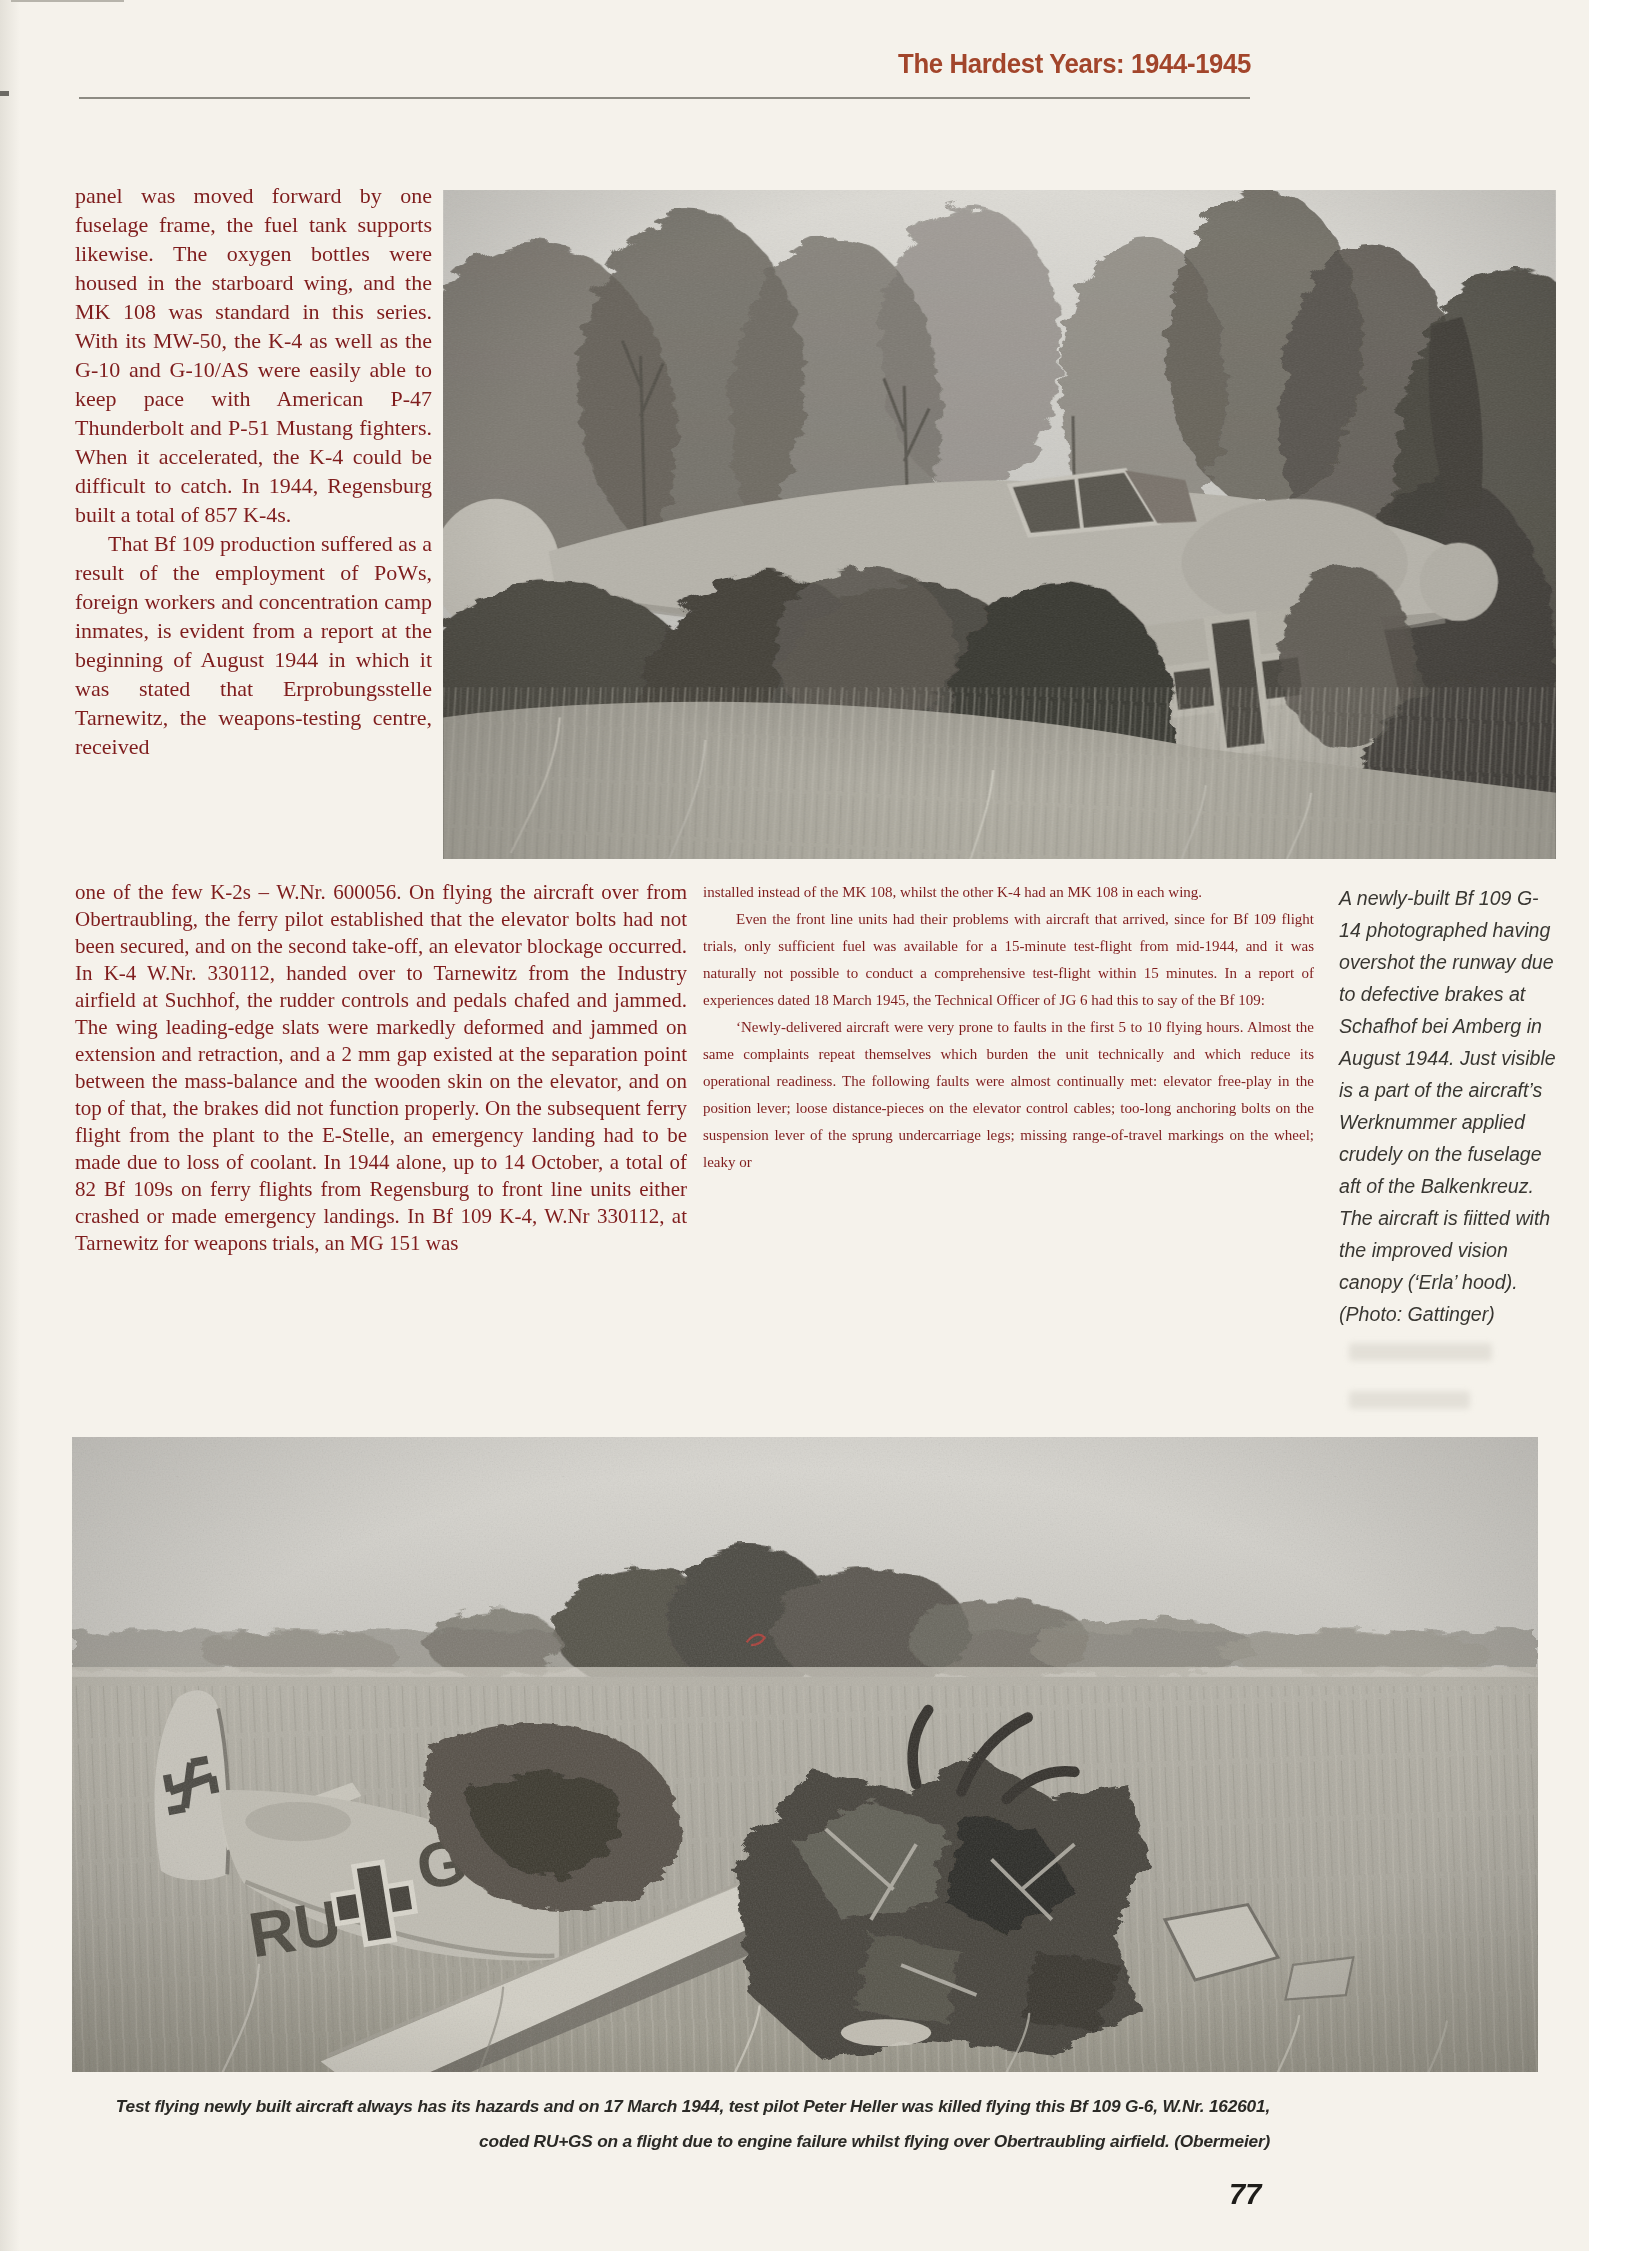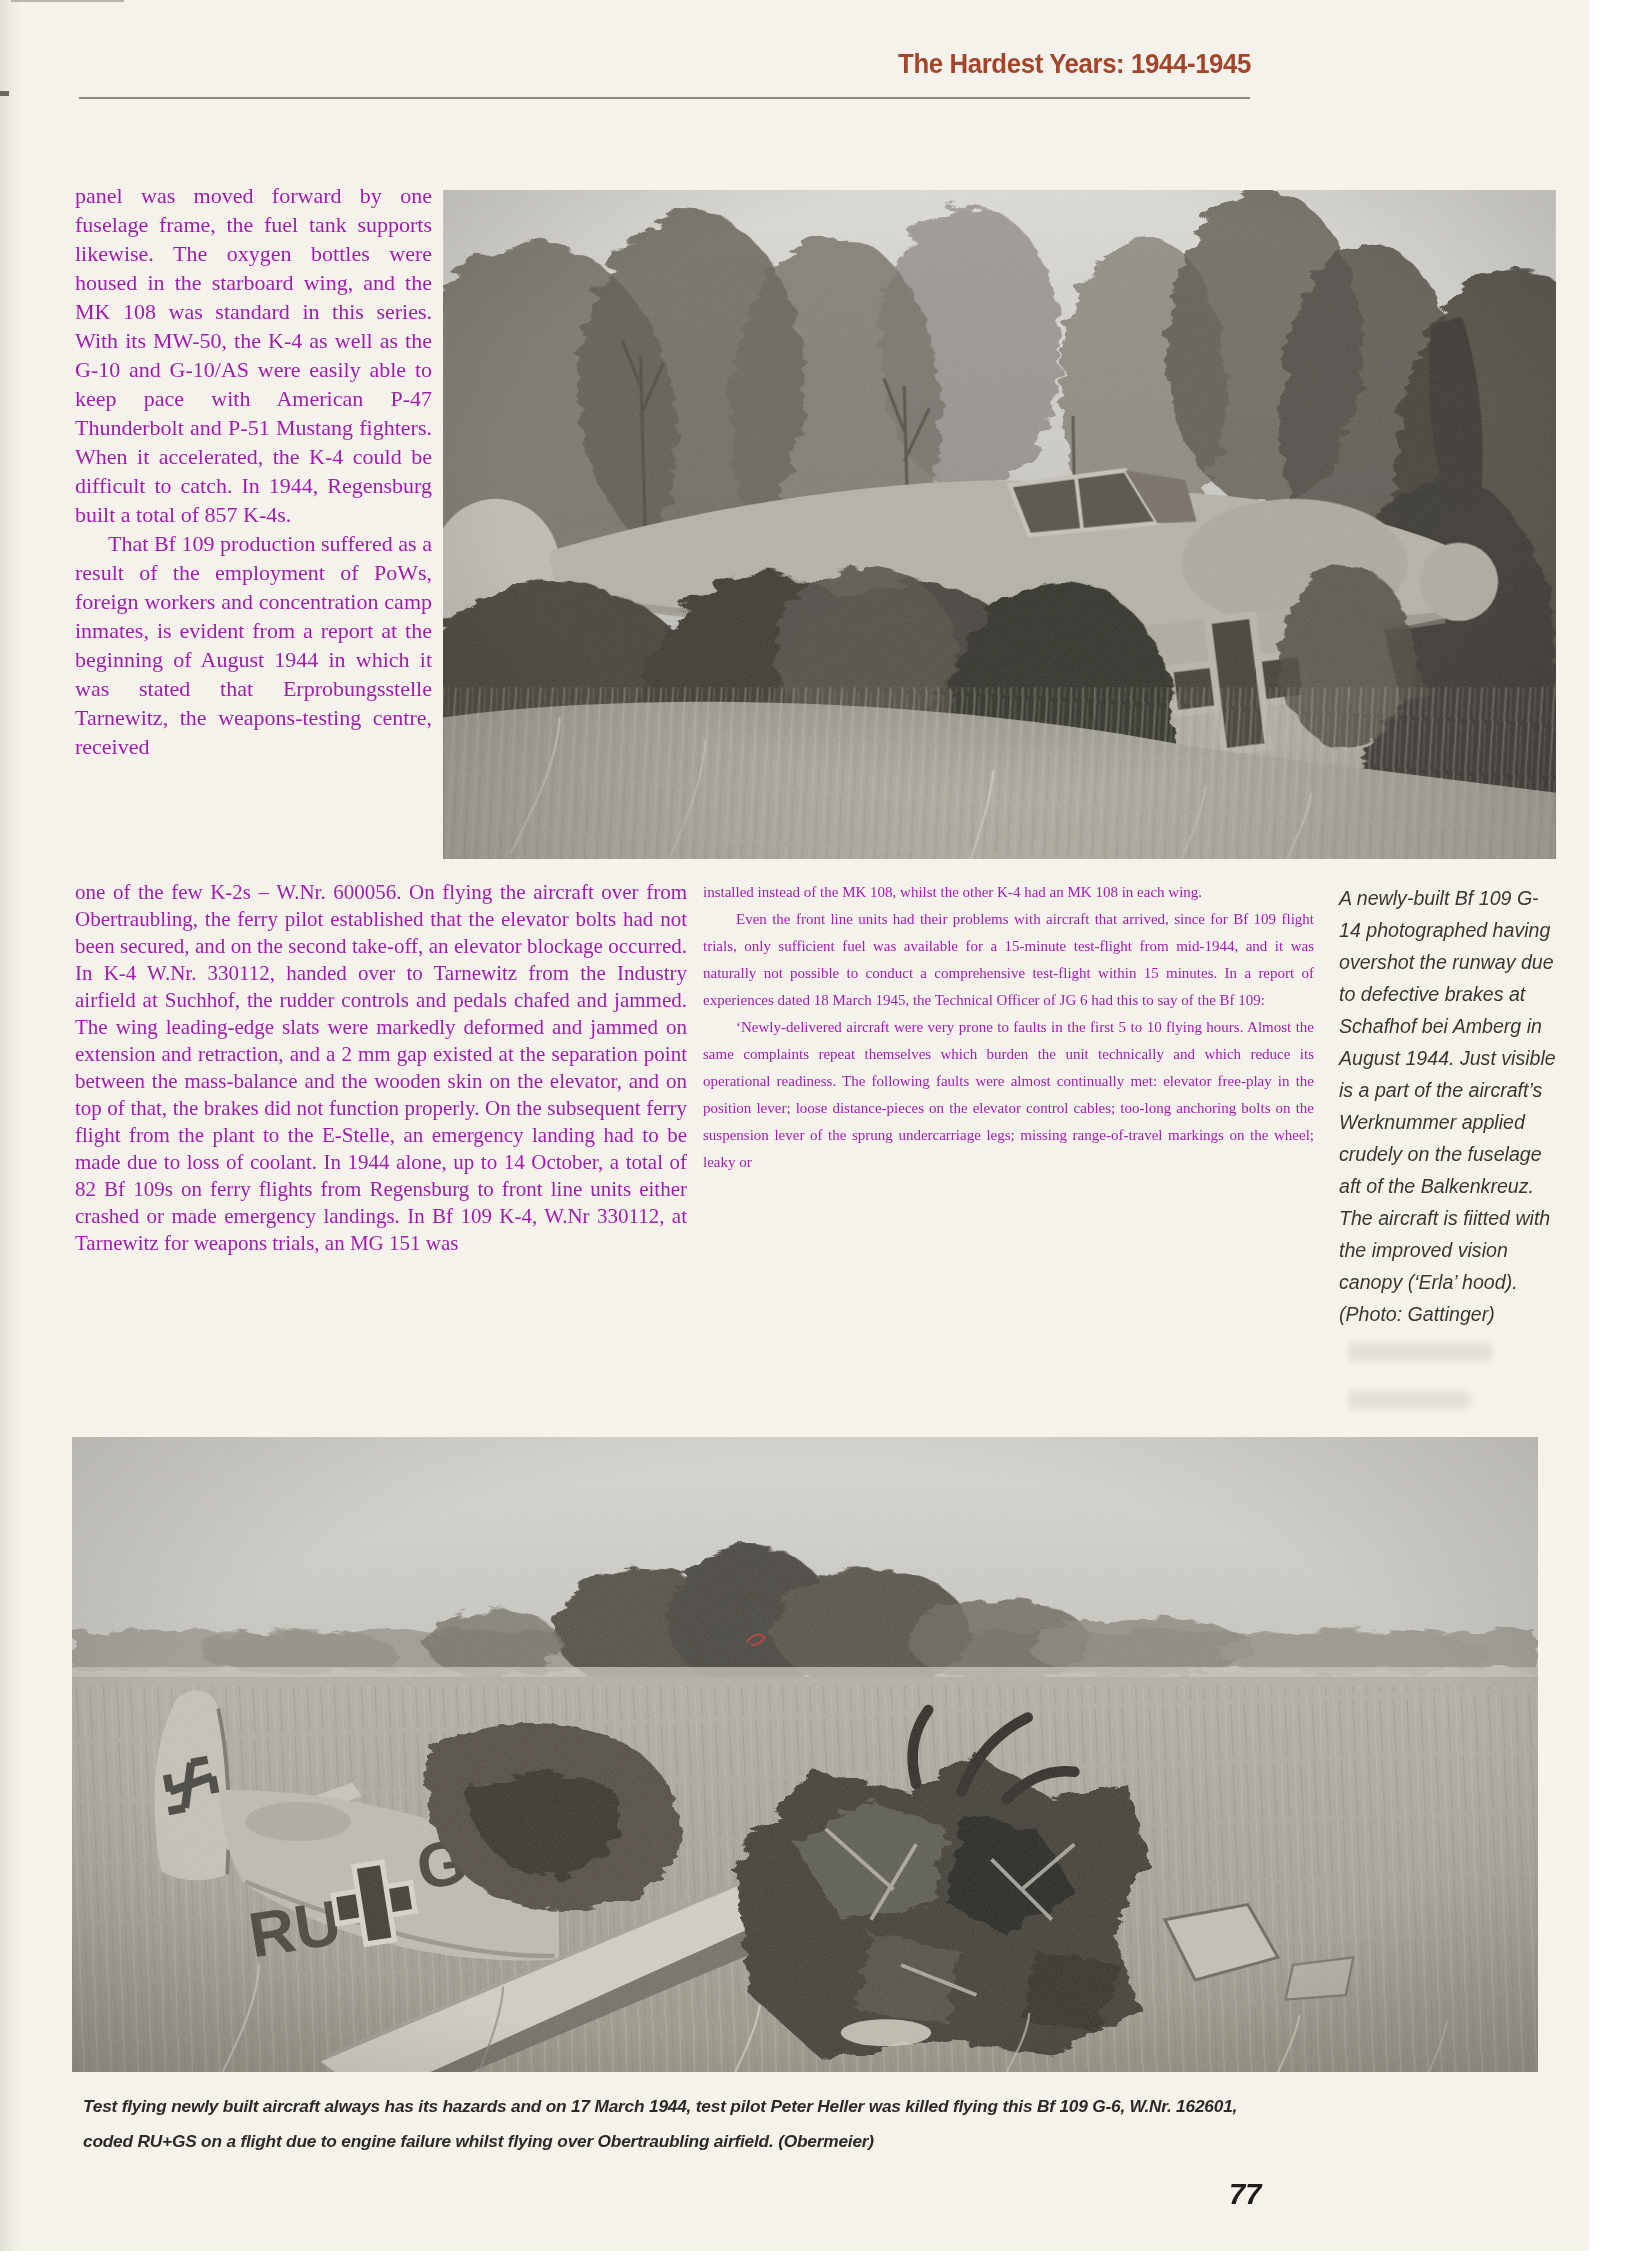--- a/index.html
+++ b/index.html
@@ -20,21 +20,21 @@
   .left-dash{position:absolute;left:0;top:91px;width:9px;height:5.3px;background:#6b6963;}
 
   .header-title{
     position:absolute;left:0;top:48px;width:1251px;text-align:right;
     font-family:"Liberation Sans","DejaVu Sans",sans-serif;
     font-size:28px;font-weight:bold;letter-spacing:-0.4px;color:#a2452b;
     transform:scaleX(0.92);transform-origin:right center;
   }
   .header-rule{position:absolute;left:79px;top:97px;width:1171px;height:1.5px;background:#8d8b83;}
 
-  .bodycol{position:absolute;color:#a21caf;text-align:justify;}
+  .bodycol{position:absolute;color:#7f1d1d;text-align:justify;}
   .bodycol p{margin:0;}
   .bodycol p.indent{text-indent:33px;}
   #col-narrow{left:75px;top:181px;width:357px;font-size:22px;line-height:29px;}
   #col-left-wide{left:75px;top:879px;width:612px;font-size:21px;line-height:27px;}
   #col-middle{left:703px;top:879px;width:611px;font-size:15px;line-height:27px;}
 
   #sidebar-caption{
     position:absolute;left:1339px;top:882px;width:220px;
     font-family:"Liberation Sans","DejaVu Sans",sans-serif;
     font-style:italic;font-size:19.6px;line-height:32px;color:#393732;
@@ -44,21 +44,21 @@
 
   .photo-frame{position:absolute;overflow:hidden;background:#c9c8c3;}
   #photo-top{left:443px;top:190px;width:1113px;height:669px;}
   #photo-bottom{left:72px;top:1437px;width:1466px;height:635px;}
   .photo-frame svg{display:block;width:100%;height:100%;}
 
   #caption-bottom{
     position:absolute;left:83px;top:2089px;width:1187px;
     font-family:"Liberation Sans","DejaVu Sans",sans-serif;
     font-weight:bold;font-style:italic;font-size:17.3px;line-height:35px;
-    letter-spacing:-0.2px;color:#2b2a26;
+    letter-spacing:-0.2px;color:#2b2a26;text-align:right;
   }
   #page-number{
     position:absolute;left:1229px;top:2178px;
     font-family:"Liberation Sans","DejaVu Sans",sans-serif;
     font-weight:bold;font-style:italic;font-size:29px;color:#1e1d1a;text-align:center;
   }
 </style>
 </head>
 <body>
 

